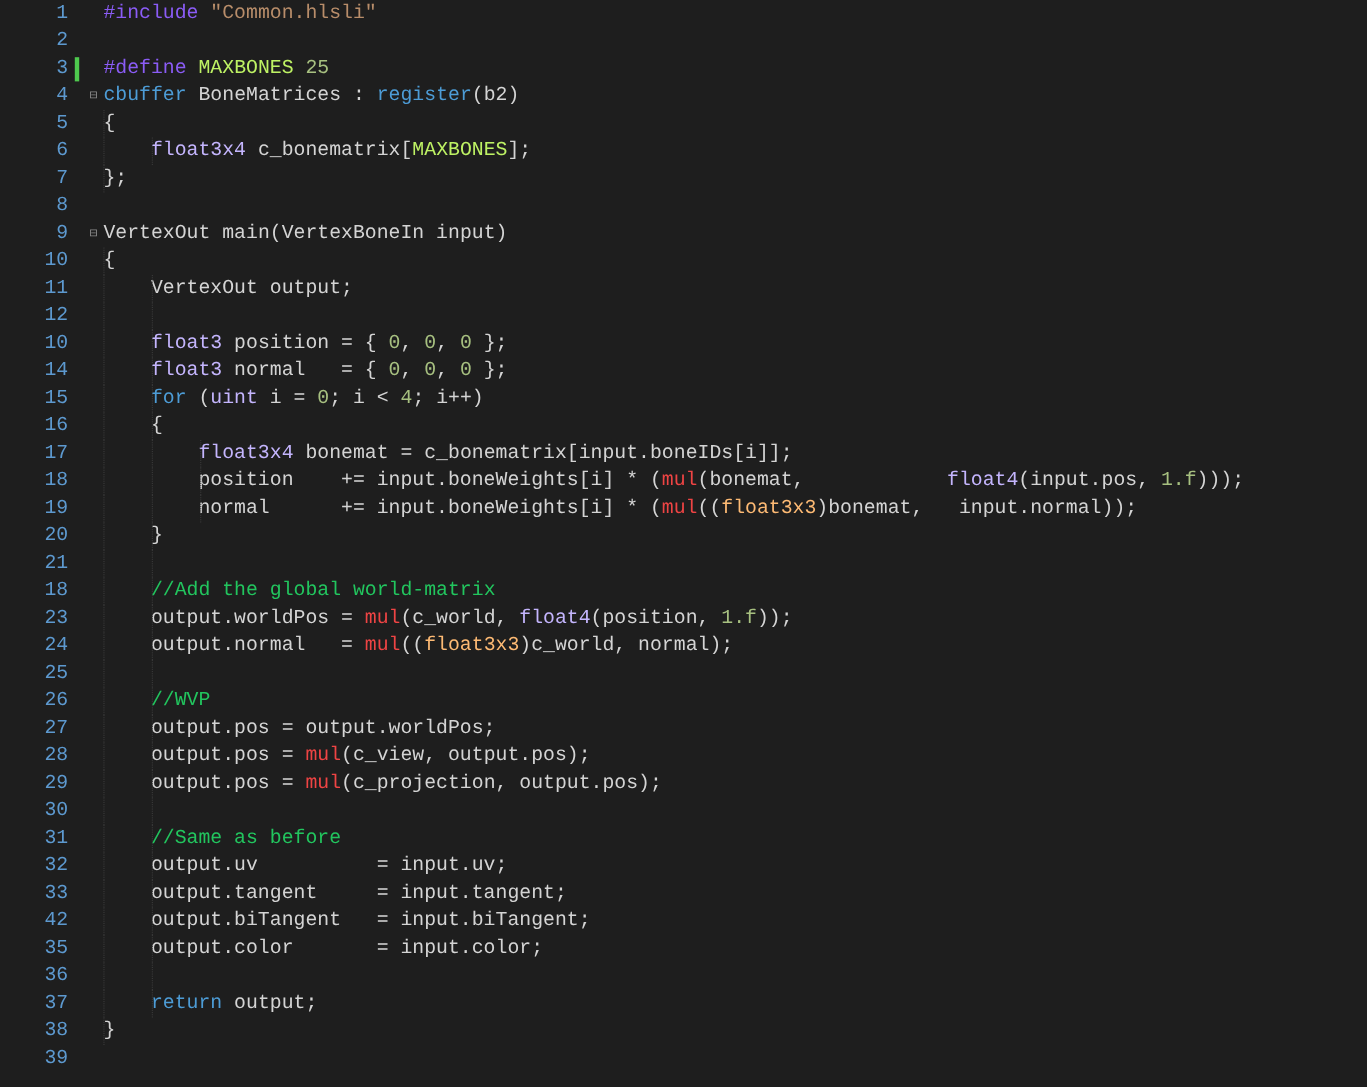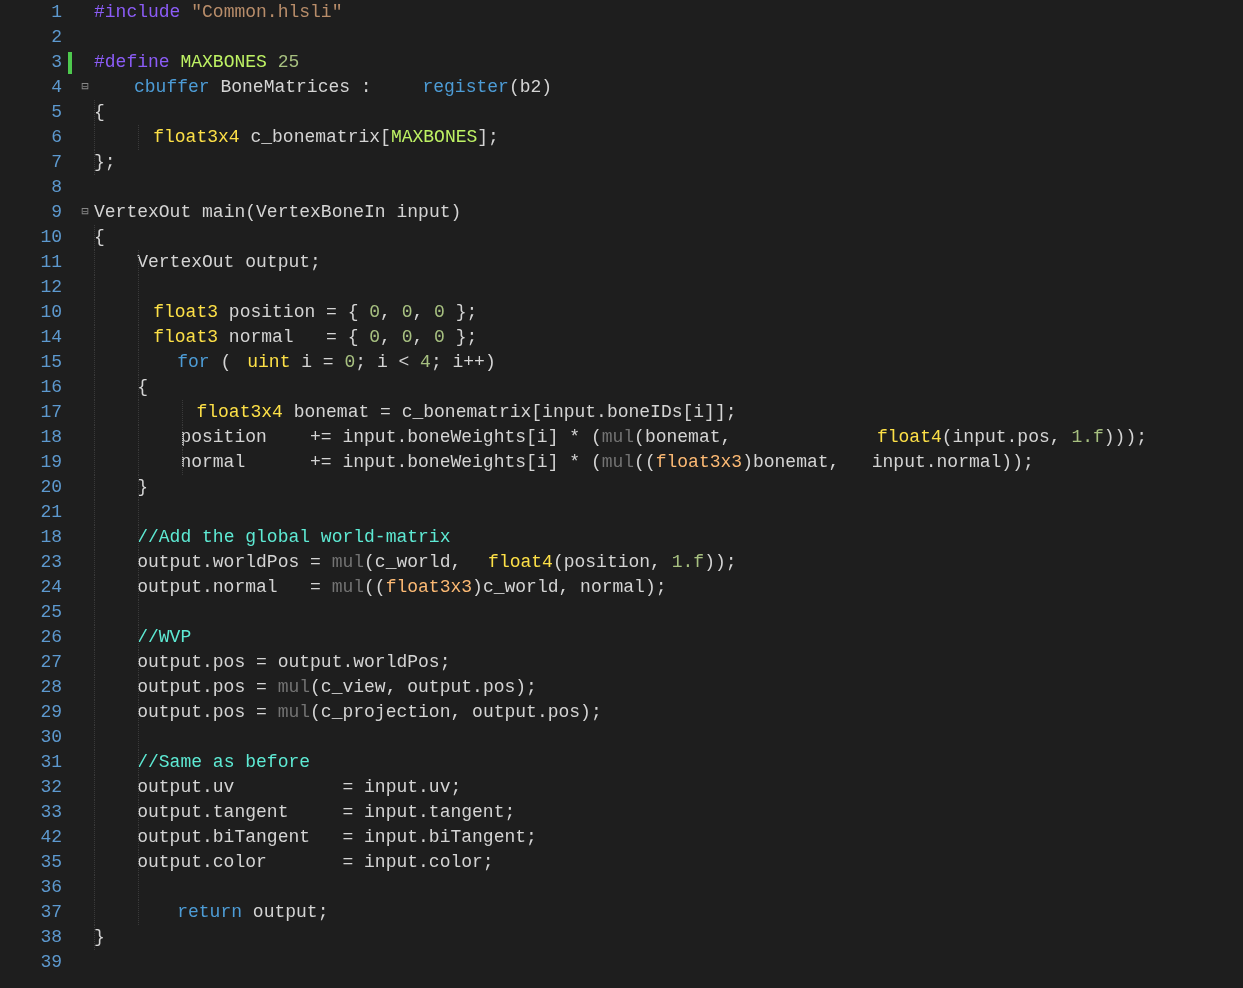--- a/index.html
+++ b/index.html
@@ -70,27 +70,27 @@
     position: absolute;
     top: 0;
     bottom: 0;
     width: 0;
     border-left: 1px dotted #3a3a3a;
     pointer-events: none;
   }
   .g1 { left: 0px; }
   .g2 { left: 44px; }  
   .g3 { left: 88px; }
-  .tok-keyword  { color: #4d9cd6; margin-left: 40px; }
-  .tok-type     { color: #fde047; margin-left: 16px; }
+  .tok-keyword  { color: #4d9cd6; }
+  .tok-type     { color: #c4b5fd; }
   .tok-cast     { color: #fdba74; }
   .tok-string   { color: #b88d6a; }
   .tok-number   { color: #a7c080; }
-  .tok-func     { color: #737373; }
-  .tok-comment  { color: #5eead4; }
+  .tok-func     { color: #ef4444; }
+  .tok-comment  { color: #22c55e; }
   .tok-preproc  { color: #8b5cf6; }
   .tok-macro    { color: #bef264; }
   .tok-ident    { color: #d4d4d4; }
 </style>
 </head>
 <body>
 
 <div class="editor">
 
   <div class="gutter" id="gutter">

